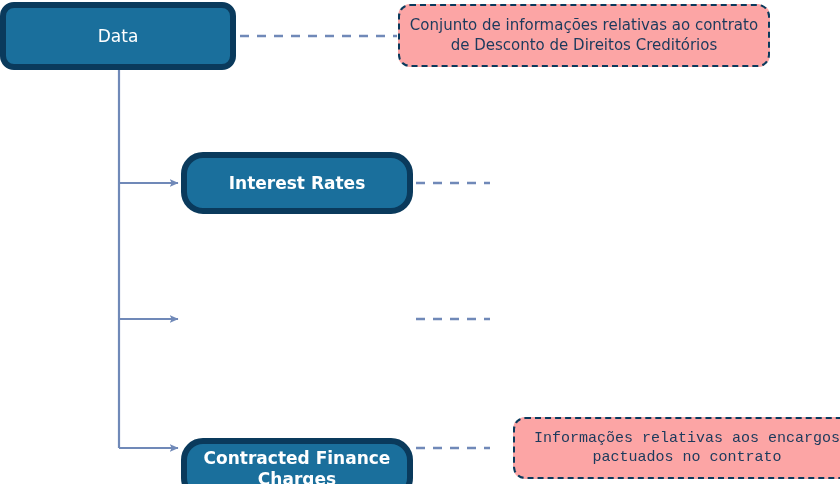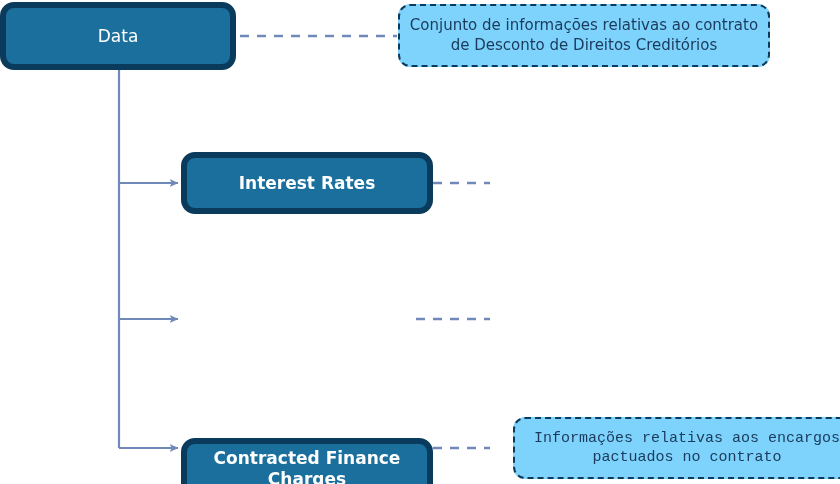--- a/index.html
+++ b/index.html
@@ -48,32 +48,33 @@
   .node-root {
     left: 0px;
     top: 2px;
     width: 236px;
     height: 68px;
     font-size: 17px;
     font-weight: 400;
   }
   .node-child {
     left: 181px;
-    width: 252px;
+    width: 232px;
     height: 62px;
     font-size: 17px;
+    border-radius: 22px;
   }
   .node-child-1 { top: 152px; font-weight: 700; }
   .node-child-2 { top: 288px; font-weight: 400; }
   .node-child-3 { top: 438px; font-weight: 700; }
 
   .note-box {
     position: absolute;
     box-sizing: border-box;
-    background: #7dd3fc;
+    background: #fca5a5;
     border: 2.5px dashed #0a3a5c;
     border-radius: 12px;
     display: flex;
     align-items: center;
     justify-content: center;
     text-align: center;
     color: #1b3a5c;
     font-size: 15px;
     line-height: 1.30;
     z-index: 2;

